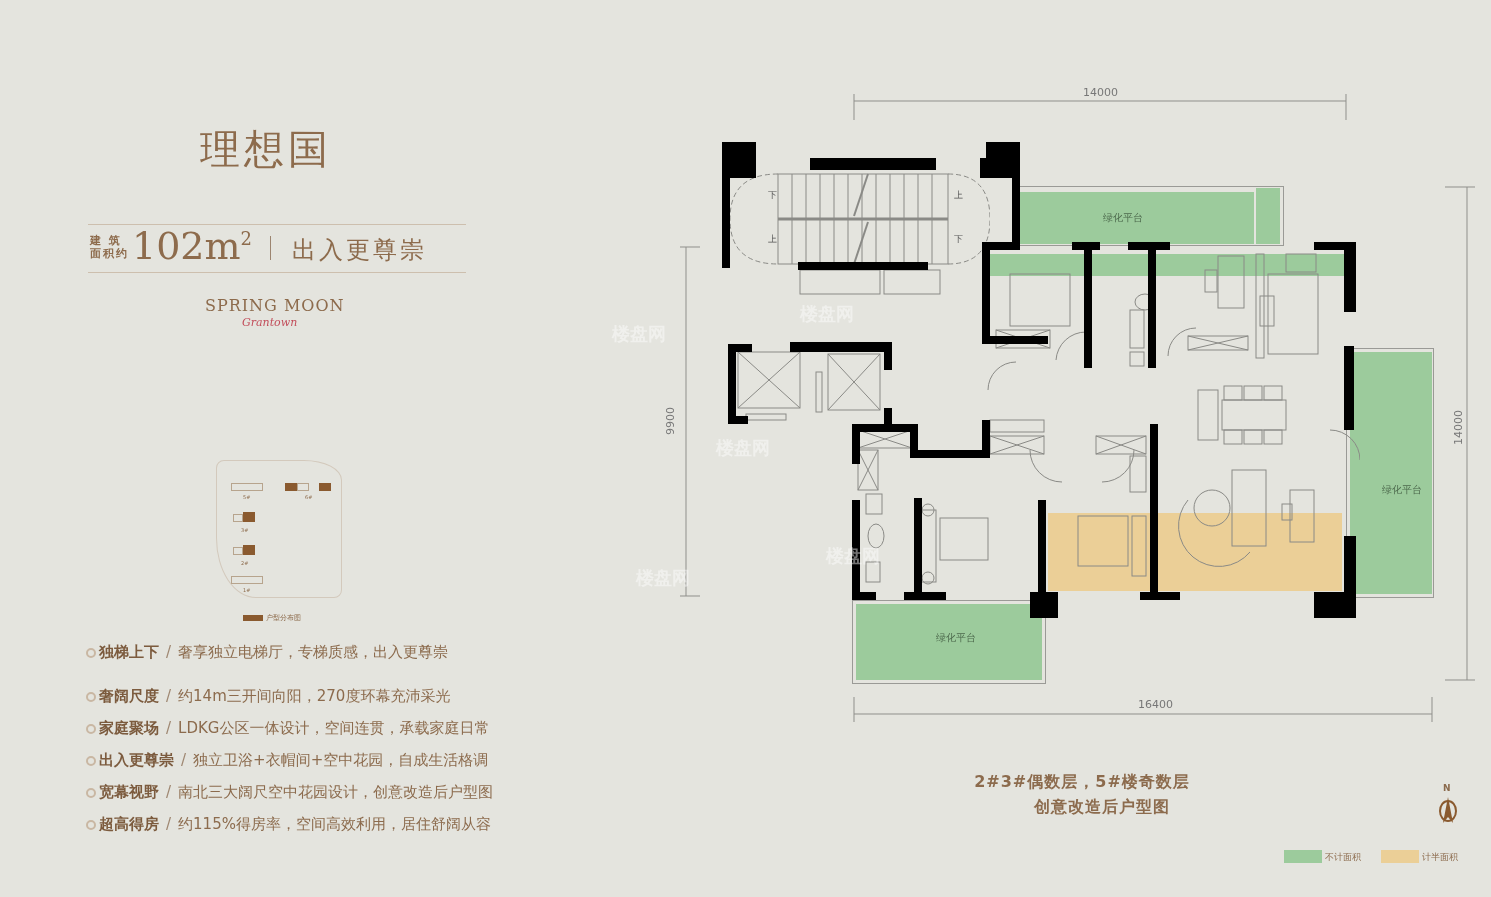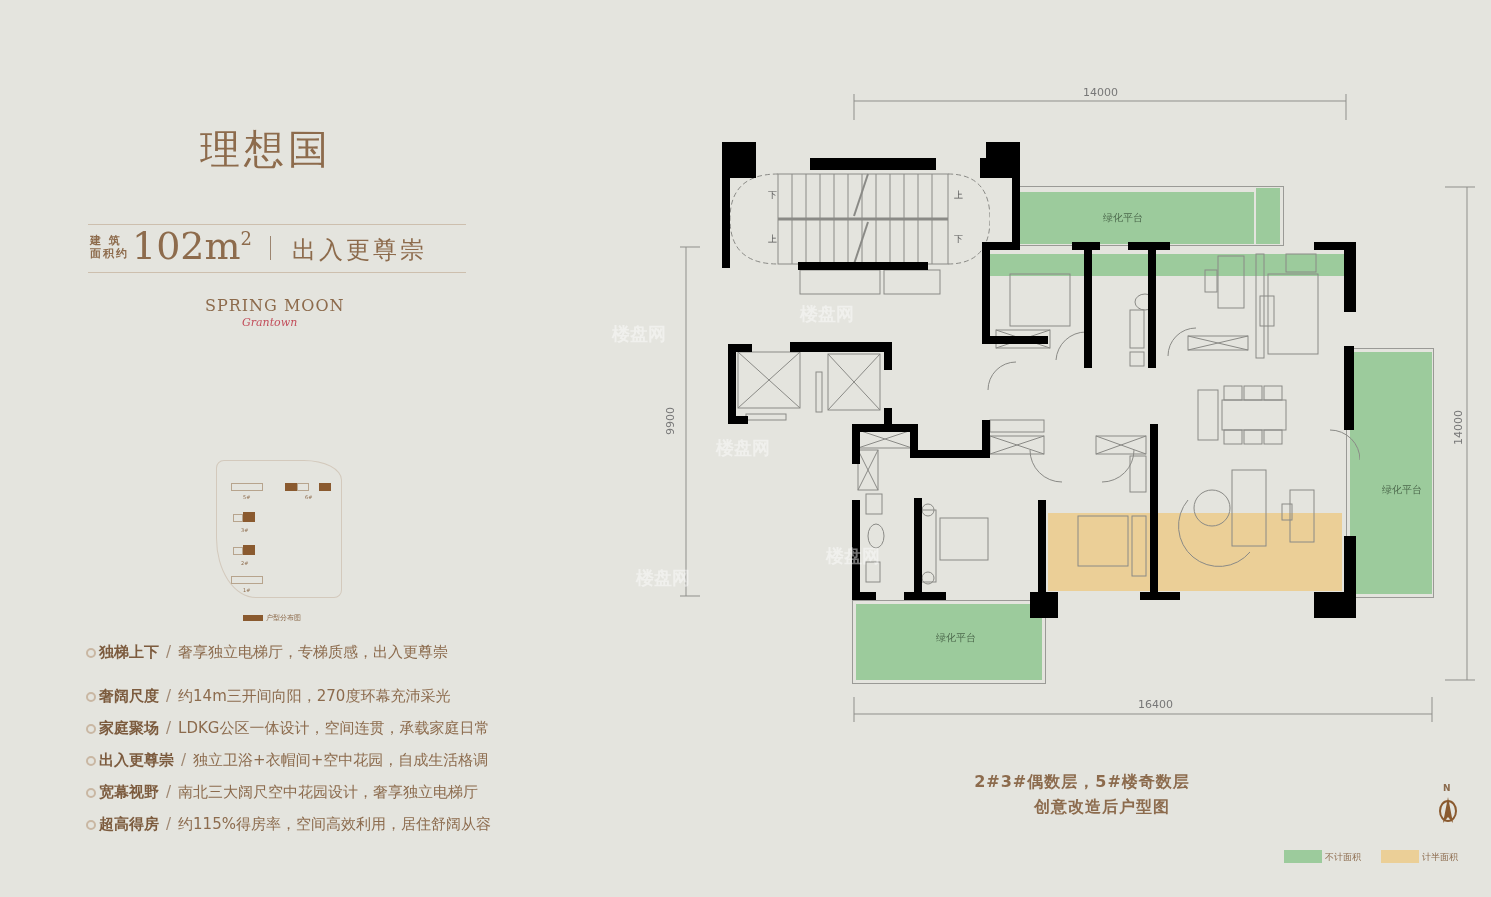--- a/index.html
+++ b/index.html
@@ -69,21 +69,21 @@
   <div class="miniLbl" style="left:24px;top:99px;">2#</div>
   <div class="miniBlk" style="left:14px;top:115px;width:30px;"></div>
   <div class="miniLbl" style="left:26px;top:126px;">1#</div>
 </div>
 <div class="abs miniLegend"><i></i><span>户型分布图</span></div>
 
 <div class="abs feat" style="top:643px"><span class="bullet"></span><span class="k">独梯上下</span><span class="sl">/</span><span>奢享独立电梯厅，专梯质感，出入更尊崇</span></div>
 <div class="abs feat" style="top:687px"><span class="bullet"></span><span class="k">奢阔尺度</span><span class="sl">/</span><span>约14m三开间向阳，270度环幕充沛采光</span></div>
 <div class="abs feat" style="top:719px"><span class="bullet"></span><span class="k">家庭聚场</span><span class="sl">/</span><span>LDKG公区一体设计，空间连贯，承载家庭日常</span></div>
 <div class="abs feat" style="top:751px"><span class="bullet"></span><span class="k">出入更尊崇</span><span class="sl">/</span><span>独立卫浴+衣帽间+空中花园，自成生活格调</span></div>
-<div class="abs feat" style="top:783px"><span class="bullet"></span><span class="k">宽幕视野</span><span class="sl">/</span><span>南北三大阔尺空中花园设计，奢享独立电梯厅</span></div>
+<div class="abs feat" style="top:783px"><span class="bullet"></span><span class="k">宽幕视野</span><span class="sl">/</span><span>南北三大阔尺空中花园设计，创意改造后户型图</span></div>
 <div class="abs feat" style="top:815px"><span class="bullet"></span><span class="k">超高得房</span><span class="sl">/</span><span>约115%得房率，空间高效利用，居住舒阔从容</span></div>
 
 <div class="abs" style="left:0;top:0;width:1491px;height:897px;">
 
   <svg class="abs" style="left:0;top:0" width="1491" height="897">
     <g stroke="#8f8f8b" stroke-width="1" fill="none">
       <line x1="854" y1="101" x2="1346" y2="101"></line>
       <line x1="854" y1="94" x2="854" y2="120"></line>
       <line x1="1346" y1="94" x2="1346" y2="120"></line>
       <line x1="854" y1="714" x2="1432" y2="714"></line>

